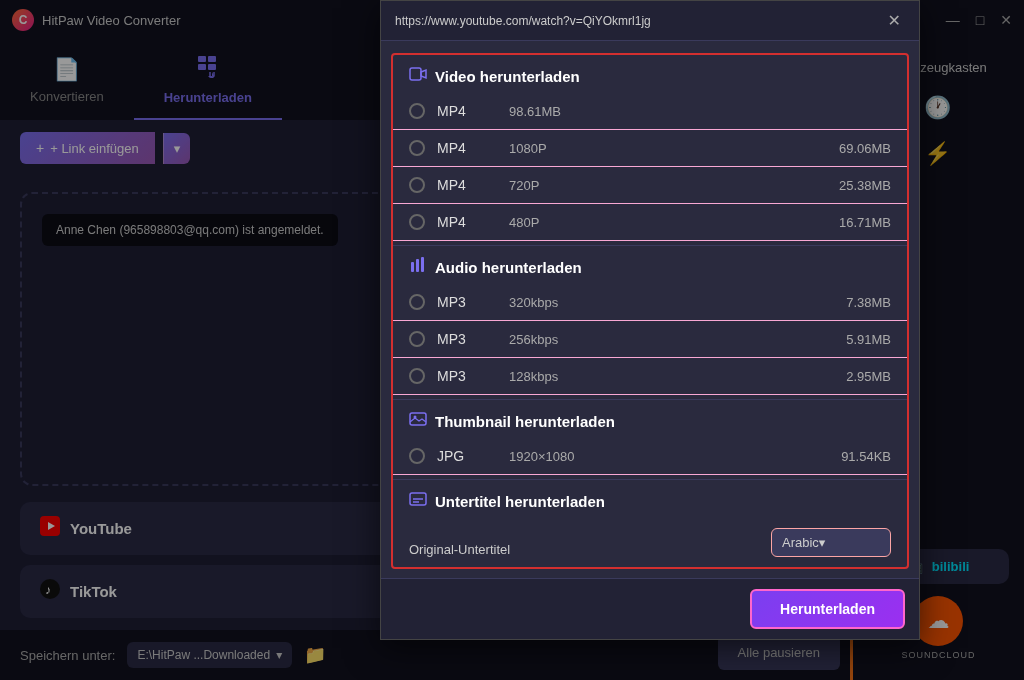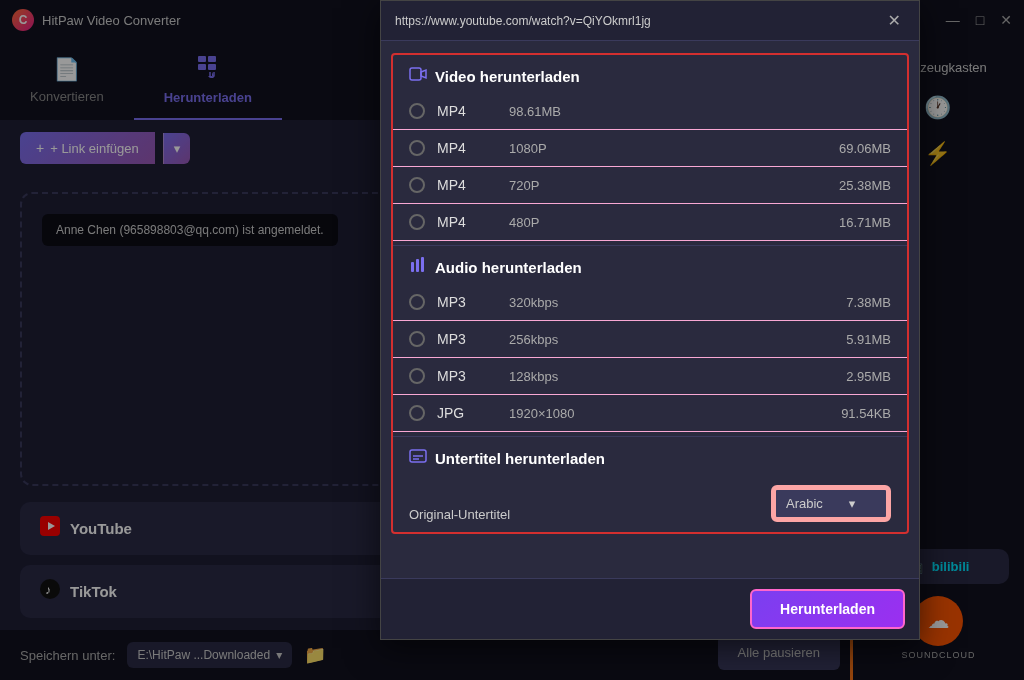--- a/index.html
+++ b/index.html
@@ -393,28 +393,28 @@
       padding: 10px 16px;
       gap: 12px;
     }
     .subtitle-label {
       font-size: 13px;
       color: #ccc;
       flex: 1;
     }
     .subtitle-dropdown {
       background: #3a3a5c;
-      border: 5px solid #fca5a5;
+      border: 1px solid #fca5a5;
       color: #ccc;
       padding: 6px 10px;
       border-radius: 6px;
       font-size: 13px;
       display: flex;
       align-items: center;
-      gap: 26px;
+      gap: 0;
       cursor: pointer;
       min-width: 120px;
     }
 
     
     .modal-footer {
       padding: 10px 14px;
       background: #222235;
       border-top: 1px solid #3a3a5c;
       display: flex;
@@ -660,20 +660,30 @@
           <span class="format-quality">256kbps</span>
           <span class="format-size">5.91MB</span>
         </div>
         <div class="format-row">
           <div class="radio-circle"></div>
           <span class="format-name">MP3</span>
           <span class="format-quality">128kbps</span>
           <span class="format-size">2.95MB</span>
         </div>
 
+        <div class="section-header" style="border-top:1px solid #3a3a5c;margin-top:4px;">
+          <span class="sect-icon">
+            <svg width="18" height="18" viewBox="0 0 18 18" fill="none">
+              <rect x="1" y="3" width="16" height="12" rx="2" stroke="#7b6ff0" stroke-width="1.5"></rect>
+              <circle cx="6" cy="7" r="1.5" fill="#7b6ff0"></circle>
+              <path d="M1 12 L6 8 L10 11 L13 9 L17 12" stroke="#7b6ff0" stroke-width="1.2"></path>
+            </svg>
+          </span>
+          <span>Thumbnail herunterladen</span>
+        </div>
 
         <div class="format-row">
           <div class="radio-circle"></div>
           <span class="format-name">JPG</span>
           <span class="format-quality">1920×1080</span>
           <span class="format-size">91.54KB</span>
         </div>
 
         <div class="section-header" style="border-top:1px solid #3a3a5c;margin-top:4px;">
           <span class="sect-icon">

